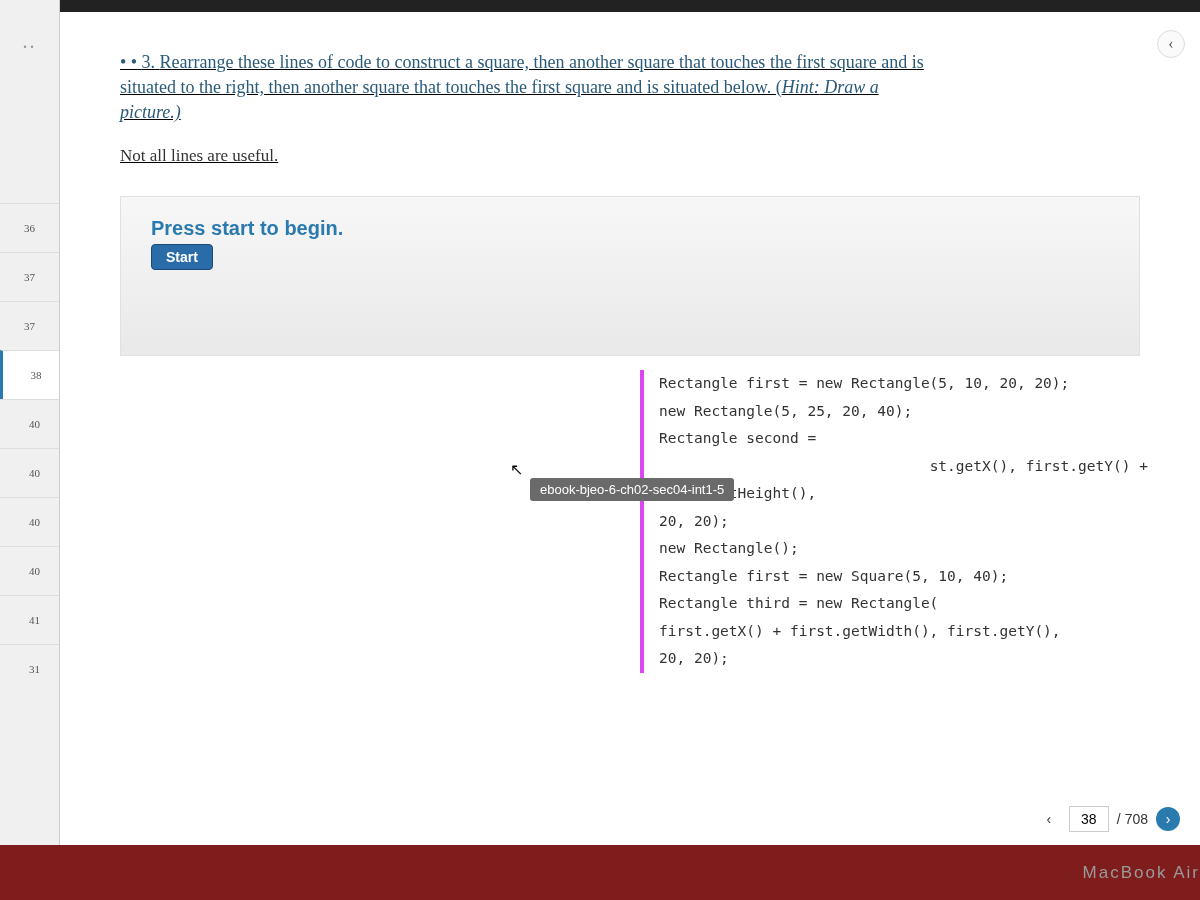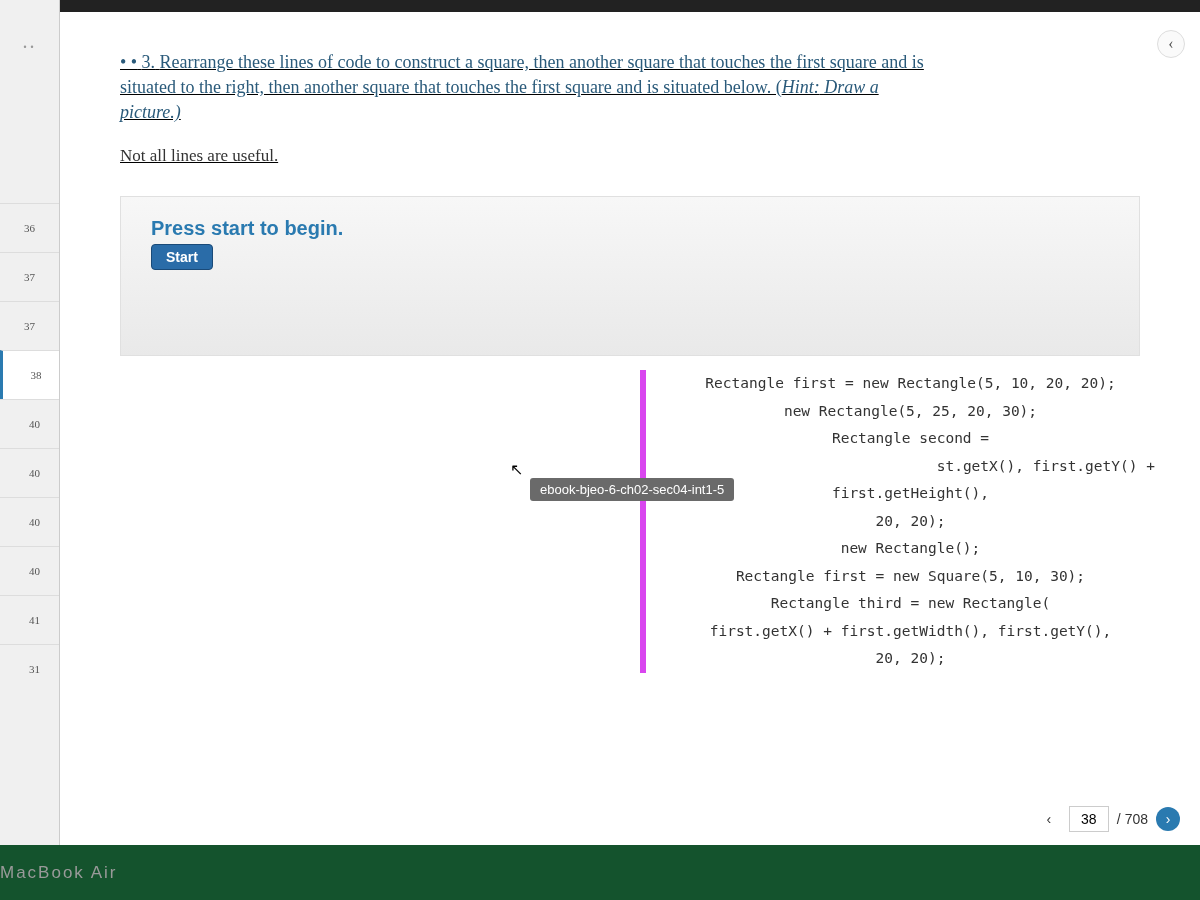--- a/index.html
+++ b/index.html
@@ -104,23 +104,22 @@
 }
 .code-panel {
   position: absolute;
   right: 40px;
   top: 370px;
   width: 520px;
   font-family: 'Menlo','Consolas',monospace;
   font-size: 14.5px;
   color: #333;
   line-height: 1.9;
-  border-left: 6px solid #d946ef;
+  border-left: 4px solid #d946ef;
   padding-left: 15px;
-  text-align: center;
 }
 .tooltip-overlay {
   position: absolute;
   left: 470px;
   top: 478px;
   background: #6a6a6a;
   color: #fff;
   font-family: Arial, sans-serif;
   font-size: 13px;
   padding: 4px 10px;
@@ -178,26 +177,26 @@
   border: 1px solid #ccc;
   text-align: center;
   font-size: 14px;
 }
 .bottom-bar {
   position: absolute;
   bottom: 0;
   left: 0;
   right: 0;
   height: 55px;
-  background: #14532d;
+  background: #7f1d1d;
   color: #9a9a9a;
   font-family: -apple-system, Helvetica, Arial, sans-serif;
   font-size: 17px;
   font-weight: 300;
-  text-align: left;
+  text-align: right;
   line-height: 55px;
   letter-spacing: 2px;
 }
 </style>
 </head>
 <body>
 
 <div class="page-wrapper">
 
   <div class="sidebar">
@@ -233,28 +232,28 @@
     <div class="exercise-box">
       <div class="press-start">Press start to begin.</div>
       <button class="start-btn">Start</button>
     </div>
 
     <span class="cursor-icon">↖</span>
     <div class="tooltip-overlay">ebook-bjeo-6-ch02-sec04-int1-5</div>
 
     <div class="code-panel">
       <div>Rectangle first = new Rectangle(5, 10, 20, 20);</div>
-      <div>new Rectangle(5, 25, 20, 30);</div>
+      <div>new Rectangle(5, 25, 20, 40);</div>
       <div>Rectangle second =</div>
       <div>
         <span style="visibility:hidden">ebook-bjeo-6-ch02-sec04-int1-5 </span><span>st.getX(), first.getY() + first.getHeight(),</span>
       </div>
       <div>20, 20);</div>
       <div>new Rectangle();</div>
-      <div>Rectangle first = new Square(5, 10, 30);</div>
+      <div>Rectangle first = new Square(5, 10, 40);</div>
       <div>Rectangle third = new Rectangle(</div>
       <div>first.getX() + first.getWidth(), first.getY(),</div>
       <div>20, 20);</div>
     </div>
 
     <div class="pager">
       <div class="pager-arrow">‹</div>
       <input class="page-input" value="38" style="">
       <span>/ 708</span>
       <div class="pager-arrow next">›</div>

